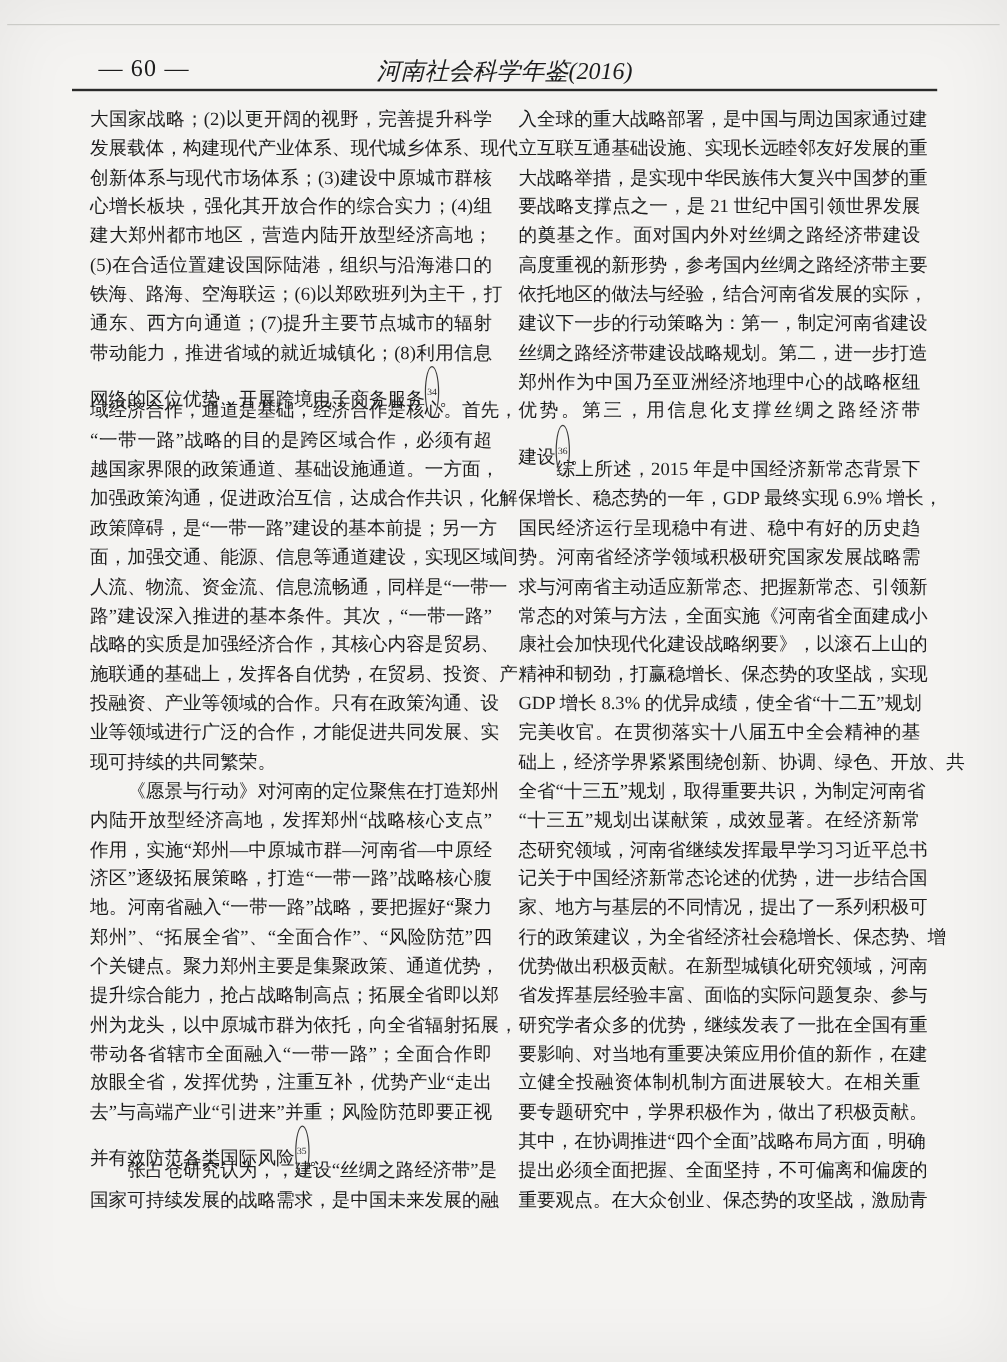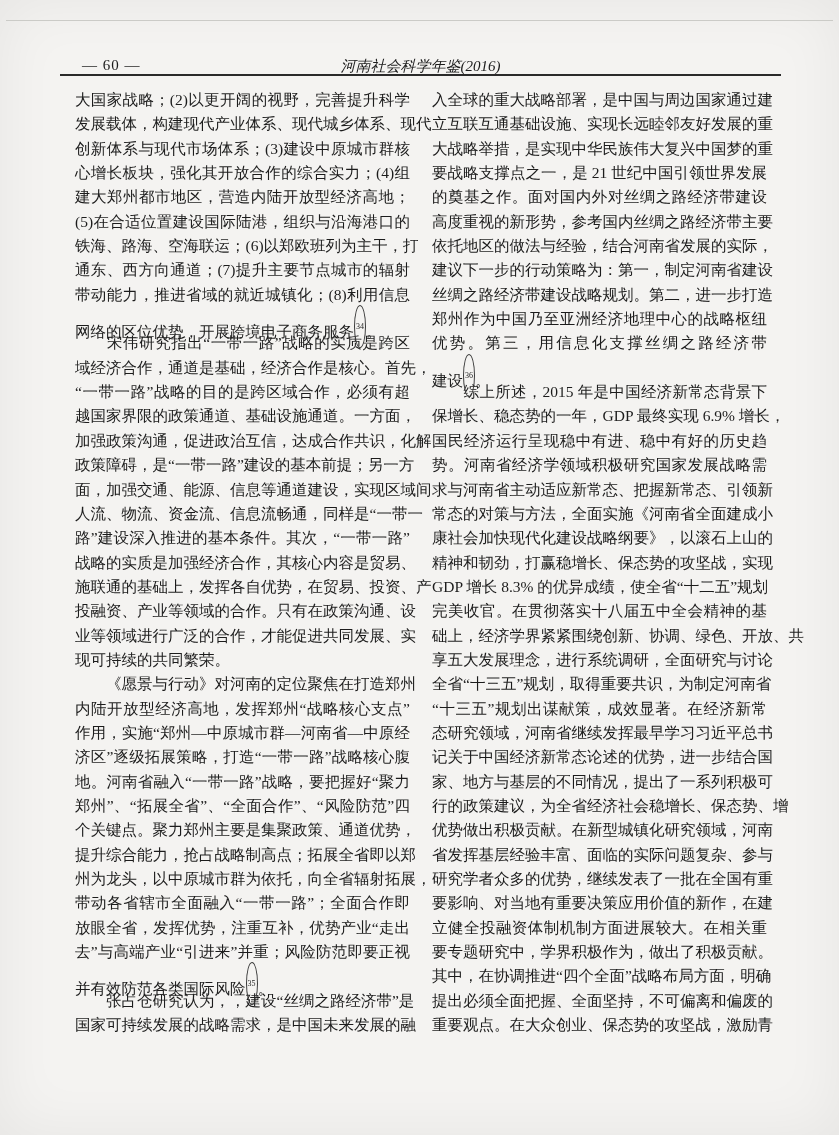--- a/index.html
+++ b/index.html
@@ -14,22 +14,21 @@
   }
   .scan-line-top{
     position:absolute;top:20px;left:6px;right:6px;height:1px;
     background:#cbcbc7;
   }
   .page{
     position:absolute;top:0;left:0;right:0;bottom:0;
   }
   .header{
     position:absolute;top:46px;left:60px;right:58px;height:22px;
-    font-size:15px;
-    margin-top:11px;
+    font-size:20px;
   }
   .page-number{
     position:absolute;left:22px;top:0;
     letter-spacing:1px;
   }
   .running-title{
     position:absolute;left:0;right:0;top:0;
     text-align:center;
     font-style:italic;
   }
@@ -88,21 +87,20 @@
         <div class="line">大国家战略；(2)以更开阔的视野，完善提升科学</div>
         <div class="line">发展载体，构建现代产业体系、现代城乡体系、现代</div>
         <div class="line">创新体系与现代市场体系；(3)建设中原城市群核</div>
         <div class="line">心增长板块，强化其开放合作的综合实力；(4)组</div>
         <div class="line">建大郑州都市地区，营造内陆开放型经济高地；</div>
         <div class="line">(5)在合适位置建设国际陆港，组织与沿海港口的</div>
         <div class="line">铁海、路海、空海联运；(6)以郑欧班列为主干，打</div>
         <div class="line">通东、西方向通道；(7)提升主要节点城市的辐射</div>
         <div class="line">带动能力，推进省域的就近城镇化；(8)利用信息</div>
         <div class="line para-end">网络的区位优势，开展跨境电子商务服务<sup class="footnote-ref">34</sup>。</div>
-        <div class="line">　　宋伟研究指出“一带一路”战略的实质是跨区</div>
         <div class="line">域经济合作，通道是基础，经济合作是核心。首先，</div>
         <div class="line">“一带一路”战略的目的是跨区域合作，必须有超</div>
         <div class="line">越国家界限的政策通道、基础设施通道。一方面，</div>
         <div class="line">加强政策沟通，促进政治互信，达成合作共识，化解</div>
         <div class="line">政策障碍，是“一带一路”建设的基本前提；另一方</div>
         <div class="line">面，加强交通、能源、信息等通道建设，实现区域间</div>
         <div class="line">人流、物流、资金流、信息流畅通，同样是“一带一</div>
         <div class="line">路”建设深入推进的基本条件。其次，“一带一路”</div>
         <div class="line">战略的实质是加强经济合作，其核心内容是贸易、</div>
         <div class="line">施联通的基础上，发挥各自优势，在贸易、投资、产</div>
@@ -142,21 +140,20 @@
         <div class="line">保增长、稳态势的一年，GDP 最终实现 6.9% 增长，</div>
         <div class="line">国民经济运行呈现稳中有进、稳中有好的历史趋</div>
         <div class="line">势。河南省经济学领域积极研究国家发展战略需</div>
         <div class="line">求与河南省主动适应新常态、把握新常态、引领新</div>
         <div class="line">常态的对策与方法，全面实施《河南省全面建成小</div>
         <div class="line">康社会加快现代化建设战略纲要》，以滚石上山的</div>
         <div class="line">精神和韧劲，打赢稳增长、保态势的攻坚战，实现</div>
         <div class="line">GDP 增长 8.3% 的优异成绩，使全省“十二五”规划</div>
         <div class="line">完美收官。在贯彻落实十八届五中全会精神的基</div>
         <div class="line">础上，经济学界紧紧围绕创新、协调、绿色、开放、共</div>
-        <div class="line">享五大发展理念，进行系统调研，全面研究与讨论</div>
         <div class="line">全省“十三五”规划，取得重要共识，为制定河南省</div>
         <div class="line">“十三五”规划出谋献策，成效显著。在经济新常</div>
         <div class="line">态研究领域，河南省继续发挥最早学习习近平总书</div>
         <div class="line">记关于中国经济新常态论述的优势，进一步结合国</div>
         <div class="line">家、地方与基层的不同情况，提出了一系列积极可</div>
         <div class="line">行的政策建议，为全省经济社会稳增长、保态势、增</div>
         <div class="line">优势做出积极贡献。在新型城镇化研究领域，河南</div>
         <div class="line">省发挥基层经验丰富、面临的实际问题复杂、参与</div>
         <div class="line">研究学者众多的优势，继续发表了一批在全国有重</div>
         <div class="line">要影响、对当地有重要决策应用价值的新作，在建</div>

